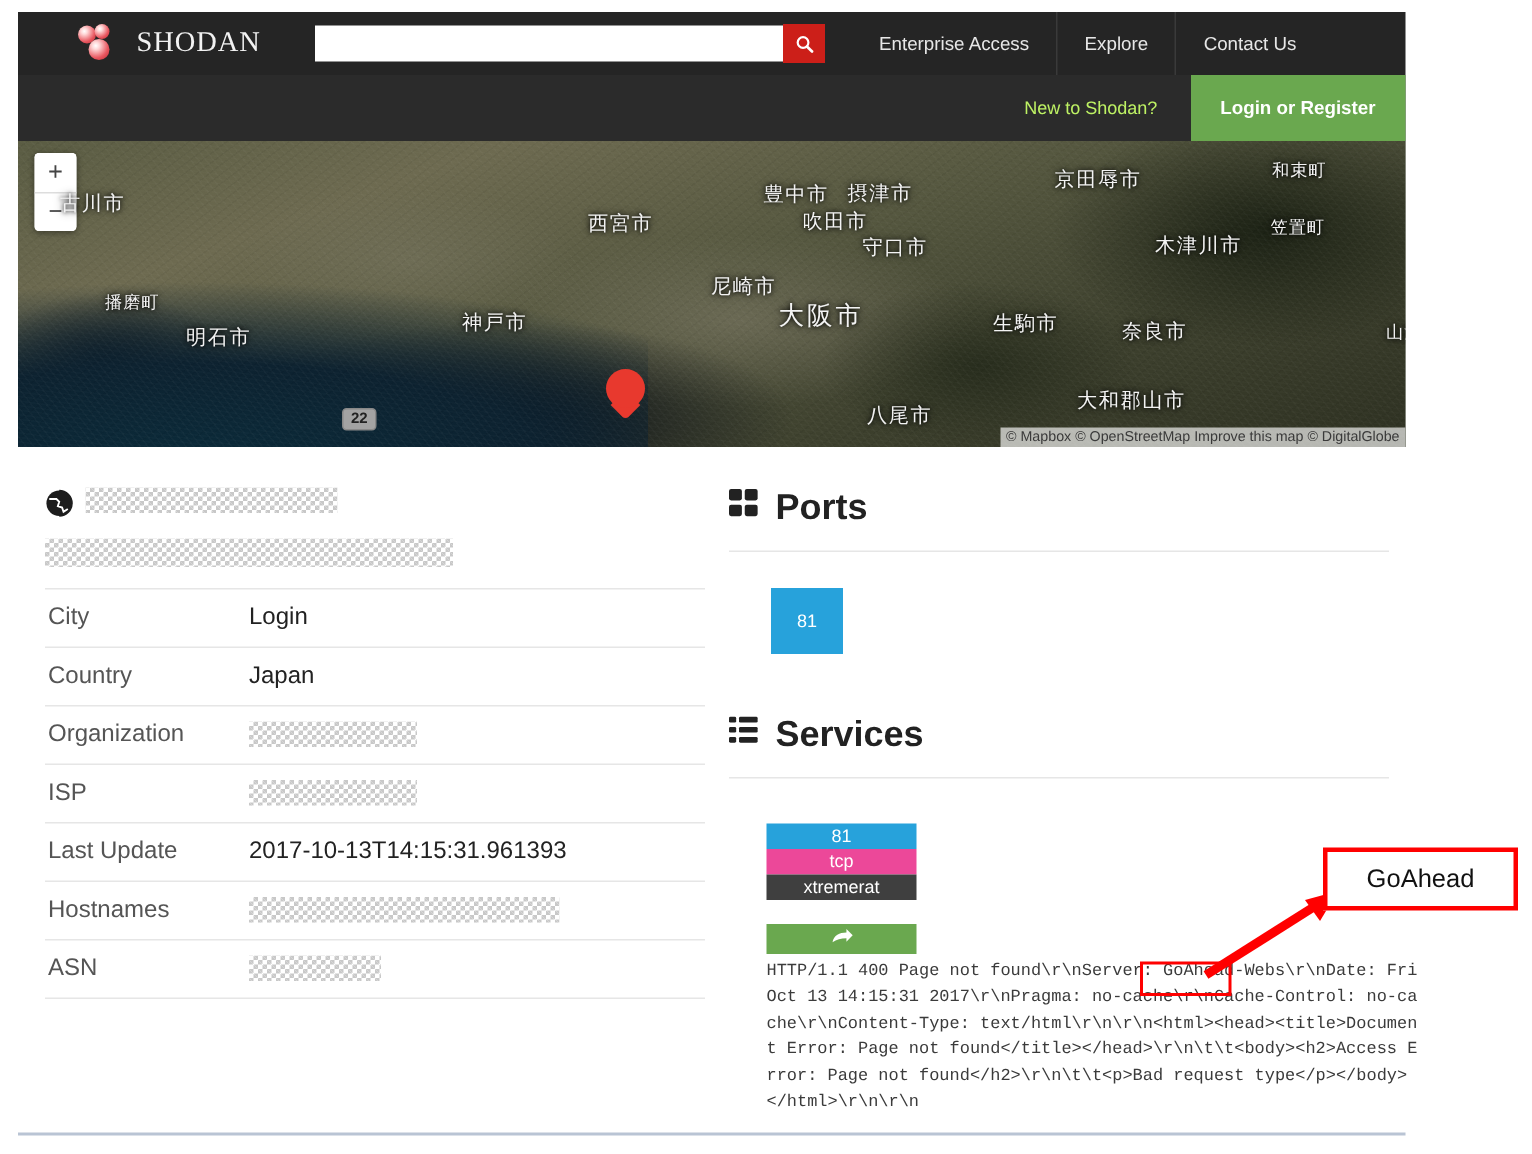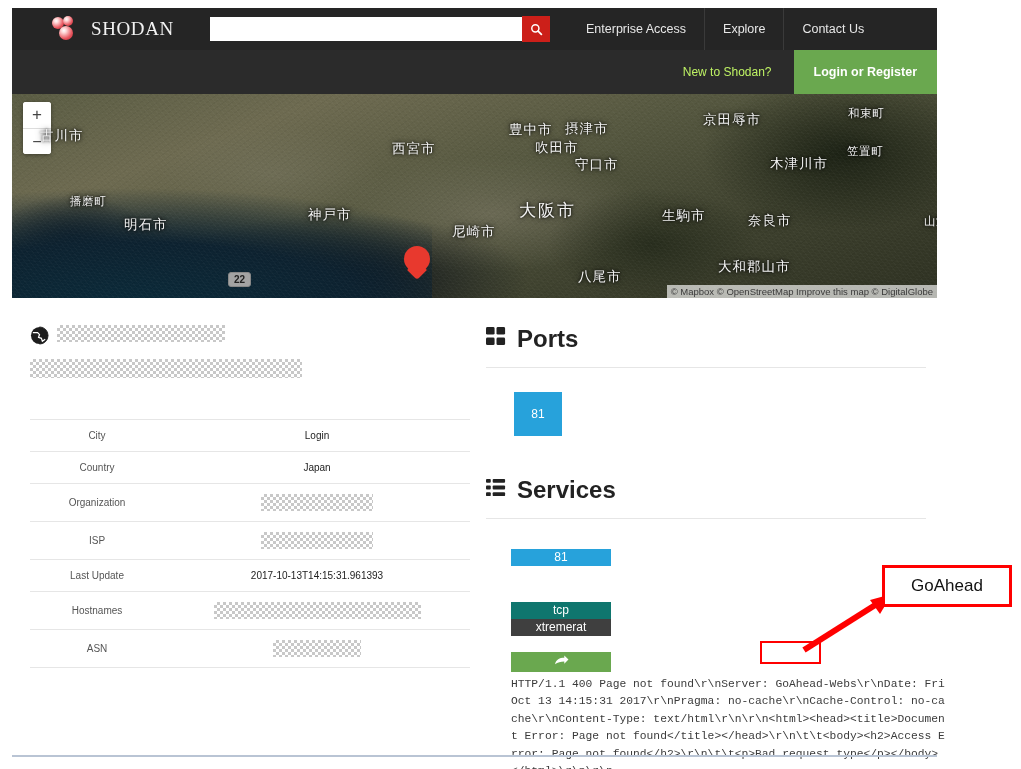--- a/index.html
+++ b/index.html
@@ -100,42 +100,42 @@
   .host-head{display:flex;align-items:flex-start;gap:8px;}
   .globe-icon{width:19px;height:19px;flex:0 0 auto;margin-top:1px;}
   .redacted{
     display:inline-block;height:17px;
     background-image:
       linear-gradient(45deg,#c8c8c8 25%,transparent 25%,transparent 75%,#c8c8c8 75%),
       linear-gradient(45deg,#c8c8c8 25%,#ffffff 25%,#ffffff 75%,#c8c8c8 75%);
     background-size:6px 6px;background-position:0 0,3px 3px;vertical-align:middle;
   }
   .host-line2{margin-top:14px;}
-  .info-table{width:440px;border-collapse:collapse;margin-top:41px;font-size:10px;text-align:center;}
+  .info-table{width:440px;border-collapse:collapse;margin-top:14px;font-size:16px;}
   .info-table tr{border-top:1px solid #e6e6e6;}
   .info-table tr:last-child{border-bottom:1px solid #e6e6e6;}
   .info-table td{padding:10px 2px;vertical-align:middle;}
   .info-table td.k{width:130px;color:#555;}
   .info-table td.v{color:#222;}
 
   
   .right{position:absolute;left:486px;top:325px;width:440px;}
   .sec-title{display:flex;align-items:center;gap:10px;
     font-size:24px;font-weight:bold;color:#222;}
   .sec-rule{border-bottom:1px solid #e6e6e6;margin-top:14px;}
   .ports-row{margin-top:24px;padding-left:28px;}
   .port-box{display:inline-flex;align-items:center;justify-content:center;
     width:48px;height:44px;background:#27a2db;color:#fff;font-size:12px;
     text-decoration:none;}
   .services-title{margin-top:40px;}
   .svc{margin-top:30px;padding-left:25px;position:relative;}
   .svc-badge{width:100px;}
   .svc-badge div{height:17px;line-height:17px;text-align:center;color:#fff;font-size:12px;}
   .svc-port{background:#27a2db;}
-  .svc-proto{background:#0f766e;margin-top:36px;}
+  .svc-proto{background:#ec4899;}
   .svc-name{background:#3f3f3f;font-size:11.5px;}
   .svc-arrow{margin-top:16px;width:100px;height:20px;background:#6aa84f;
     display:flex;align-items:center;justify-content:center;border:none;cursor:pointer;padding:0;}
   .banner{
     margin-top:4px;font-family:"Liberation Mono",monospace;font-size:11.3px;
     line-height:17.4px;color:#3b3b3b;white-space:pre-wrap;word-break:break-all;
     width:435px;
   }
 
   
@@ -205,21 +205,21 @@
     <div id="map-labels">
         <div class="map-label" style="left: 28px; top: 33px;">古川市</div>
         <div class="map-label sm" style="left: 58px; top: 100px;">播磨町</div>
         <div class="map-label" style="left: 112px; top: 122px;">明石市</div>
         <div class="map-label" style="left: 296px; top: 112px;">神戸市</div>
         <div class="map-label" style="left: 380px; top: 46px;">西宮市</div>
         <div class="map-label" style="left: 497px; top: 27px;">豊中市</div>
         <div class="map-label" style="left: 553px; top: 26px;">摂津市</div>
         <div class="map-label" style="left: 523px; top: 45px;">吹田市</div>
         <div class="map-label" style="left: 563px; top: 62px;">守口市</div>
-        <div class="map-label" style="left: 440px; top: 88px; margin-top: 41px;">尼崎市</div>
+        <div class="map-label" style="left: 462px; top: 88px;">尼崎市</div>
         <div class="map-label lg" style="left: 507px; top: 105px;">大阪市</div>
         <div class="map-label" style="left: 566px; top: 174px;">八尾市</div>
         <div class="map-label" style="left: 691px; top: 17px;">京田辱市</div>
         <div class="map-label sm" style="left: 836px; top: 12px;">和束町</div>
         <div class="map-label" style="left: 758px; top: 61px;">木津川市</div>
         <div class="map-label sm" style="left: 835px; top: 50px;">笠置町</div>
         <div class="map-label" style="left: 650px; top: 113px;">生駒市</div>
         <div class="map-label" style="left: 736px; top: 118px;">奈良市</div>
         <div class="map-label" style="left: 706px; top: 164px;">大和郡山市</div>
         <div class="map-label sm" style="left: 912px; top: 120px;">山添村</div>

